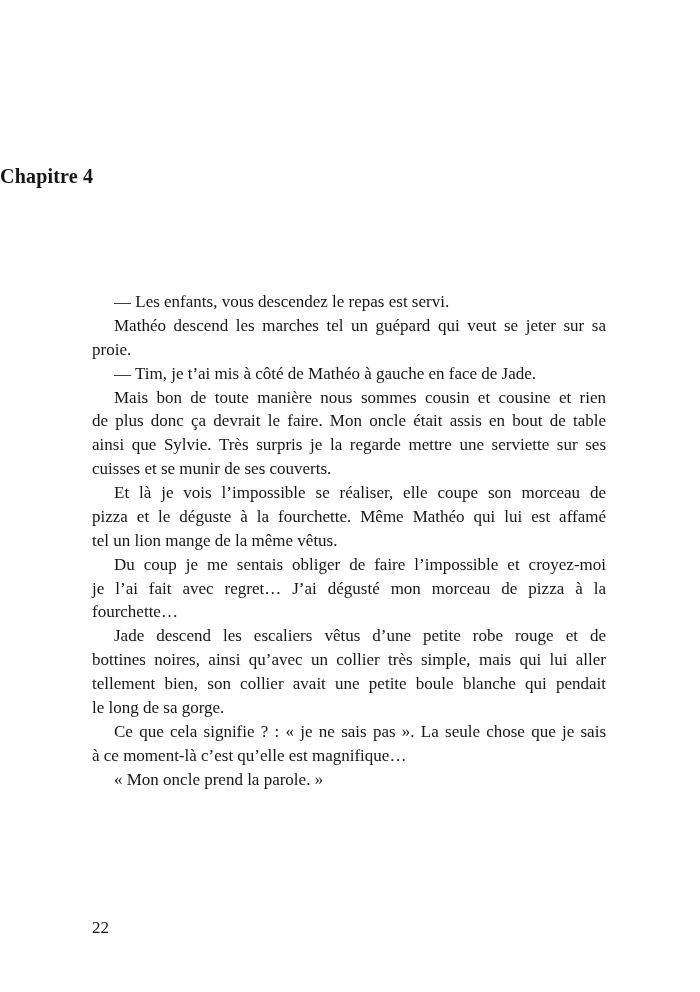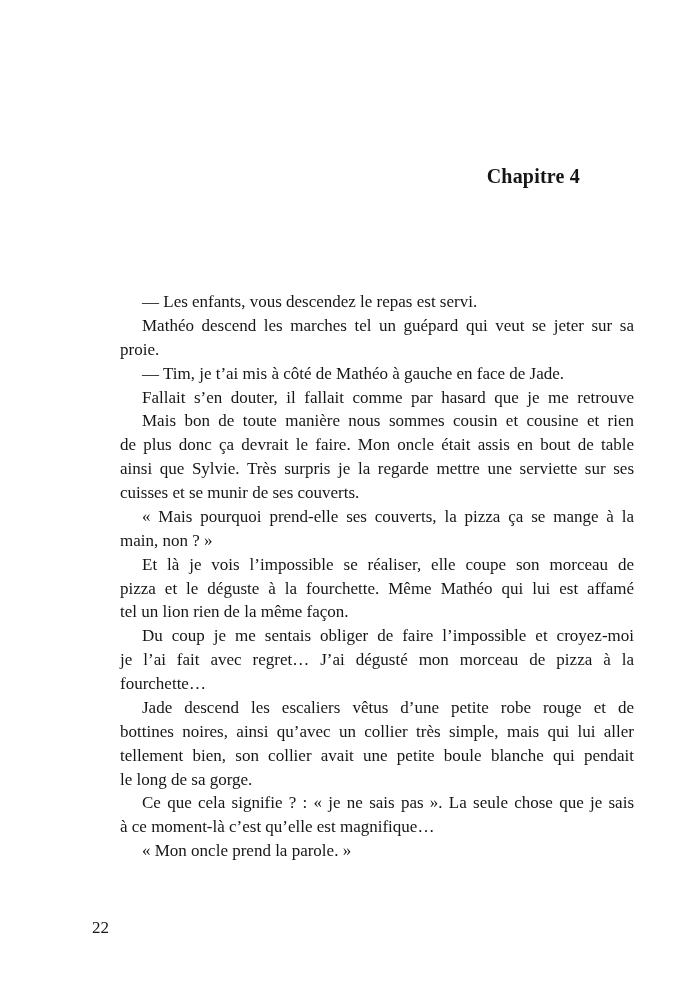--- a/index.html
+++ b/index.html
@@ -19,34 +19,33 @@
     width: 700px;
     height: 992px;
     background: #ffffff;
     overflow: hidden;
   }
   .chapter-heading {
     position: absolute;
     top: 162px;
     left: 0;
     width: 580px;
-    text-align: right;
+    text-align: left;
     font-weight: 700;
     font-size: 20px;
     line-height: 28px;
     letter-spacing: 0.2px;
   }
   .body-text {
     position: absolute;
     top: 290px;
     left: 92px;
     width: 514px;
     font-size: 17px;
     line-height: 23.88px;
-    margin-left: 28px;
   }
   .para { margin: 0; padding: 0; }
   .line {
     text-align: justify;
     text-align-last: justify;
     white-space: normal;
   }
   .line.last {
     text-align-last: auto;
   }
@@ -75,36 +74,31 @@
         <div class="line first last">— Les enfants, vous descendez le repas est servi.</div>
       </div>
       <div class="para">
         <div class="line first">Mathéo descend les marches tel un guépard qui veut se jeter sur sa</div>
         <div class="line last">proie.</div>
       </div>
       <div class="para">
         <div class="line first last">— Tim, je t’ai mis à côté de Mathéo à gauche en face de Jade.</div>
       </div>
       <div class="para">
-        <div class="line first">Fallait s’en douter, il fallait comme par hasard que je me retrouve</div>
       </div>
       <div class="para">
         <div class="line first">Mais bon de toute manière nous sommes cousin et cousine et rien</div>
         <div class="line">de plus donc ça devrait le faire. Mon oncle était assis en bout de table</div>
         <div class="line">ainsi que Sylvie. Très surpris je la regarde mettre une serviette sur ses</div>
         <div class="line last">cuisses et se munir de ses couverts.</div>
       </div>
       <div class="para">
-        <div class="line first">« Mais pourquoi prend-elle ses couverts, la pizza ça se mange à la</div>
-        <div class="line last">main, non ? »</div>
-      </div>
-      <div class="para">
         <div class="line first">Et là je vois l’impossible se réaliser, elle coupe son morceau de</div>
         <div class="line">pizza et le déguste à la fourchette. Même Mathéo qui lui est affamé</div>
-        <div class="line last">tel un lion rien de la même façon.</div>
+        <div class="line last">tel un lion mange de la même vêtus.</div>
       </div>
       <div class="para">
         <div class="line first">Du coup je me sentais obliger de faire l’impossible et croyez-moi</div>
         <div class="line">je l’ai fait avec regret… J’ai dégusté mon morceau de pizza à la</div>
         <div class="line last">fourchette…</div>
       </div>
       <div class="para">
         <div class="line first">Jade descend les escaliers vêtus d’une petite robe rouge et de</div>
         <div class="line">bottines noires, ainsi qu’avec un collier très simple, mais qui lui aller</div>
         <div class="line">tellement bien, son collier avait une petite boule blanche qui pendait</div>

